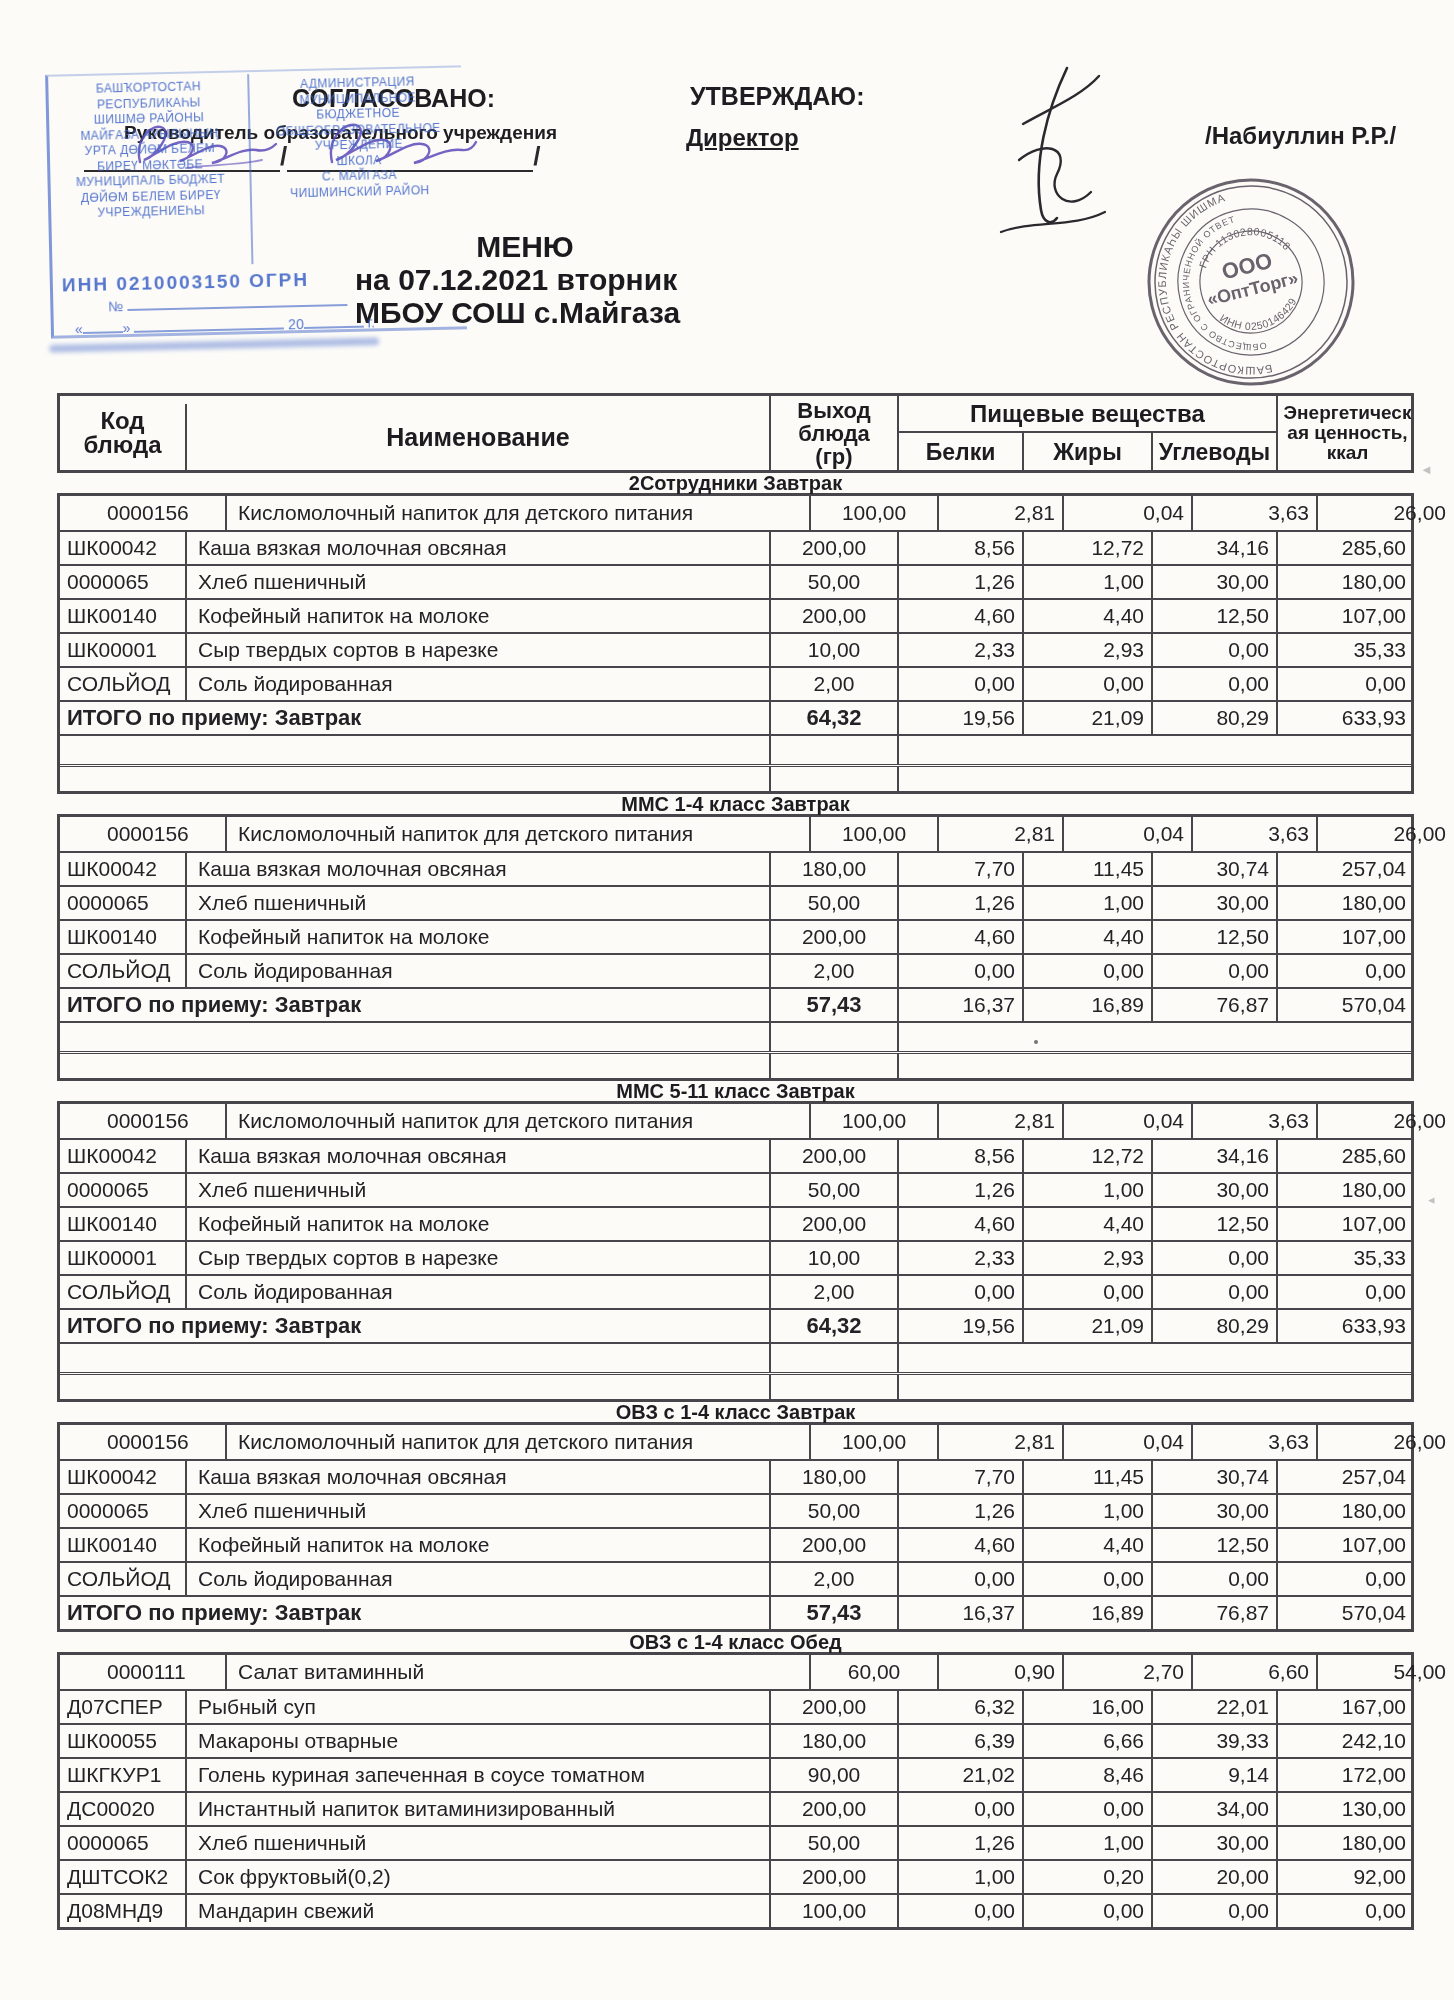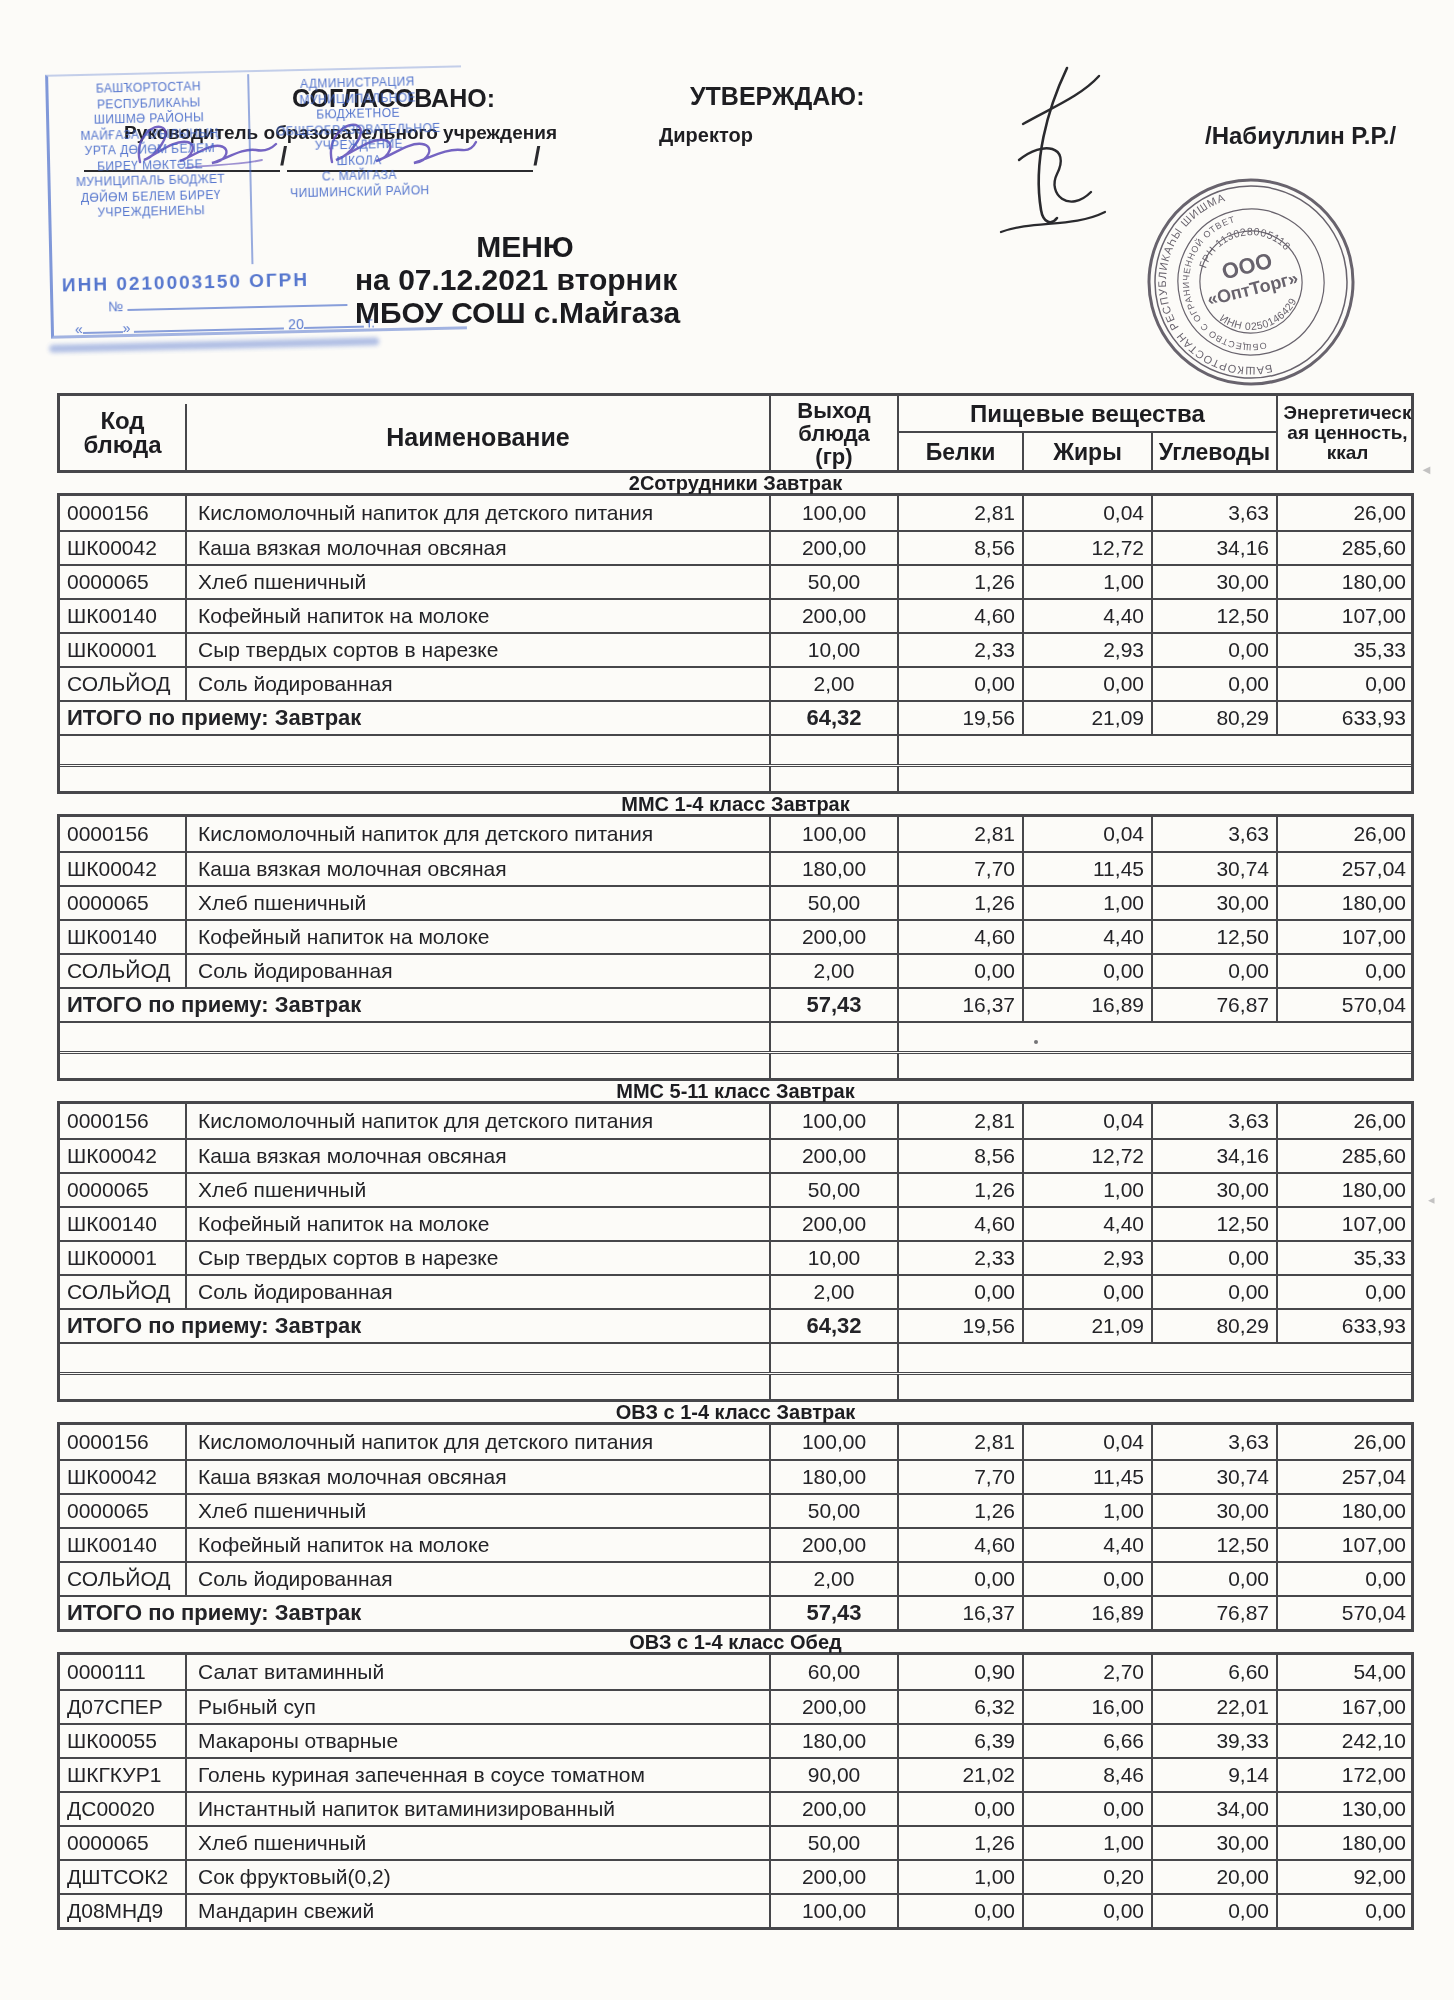--- a/index.html
+++ b/index.html
@@ -8,21 +8,21 @@
     background:#fcfbf8;
     font-family:"Liberation Sans",sans-serif;
     color:#232327;
   }
   .abs{position:absolute;}
   
   .hdr-bold{font-weight:bold;color:#1e1e22;}
   #agreed-label{left:292px;top:84px;font-size:25px;}
   #agreed-role{left:124px;top:122px;font-size:19px;}
   #approved-label{left:690px;top:82px;font-size:25px;}
-  #approved-role{left:659px;top:124px;font-size:20px;}
+  #approved-role{left:686px;top:124px;font-size:24px;text-decoration:underline;}
   #approver-name{left:1205px;top:122px;font-size:24px;}
   #sig-line{left:84px;top:132px;width:500px;height:46px;font-size:24px;color:#2a2a2e;}
   .uline{display:inline-block;border-bottom:2px solid #2b2b2e;height:38px;vertical-align:bottom;}
   .slash{font-weight:bold;font-size:26px;vertical-align:bottom;}
   
   #menu-title{left:355px;top:212px;width:340px;line-height:33px;color:#1b1b1f;margin-top:18px;}
   #menu-title .t1{text-align:center;font-weight:bold;font-size:30px;}
   #menu-title .t2,#menu-title .t3{text-align:left;font-weight:bold;font-size:30px;}
   
   #corner-stamp{
@@ -65,21 +65,21 @@
   .h-group{grid-area:1/4/2/7;border-left:2px solid var(--ln);border-bottom:2px solid var(--ln);}
   .h-energy{grid-area:1/7/3/8;border-left:2px solid var(--ln);font-size:19px !important;line-height:20px !important;padding:0 3px;}
   .h-protein{grid-area:2/4/3/5;border-left:2px solid var(--ln);font-size:23px !important;}
   .h-fat{grid-area:2/5/3/6;border-left:2px solid var(--ln);font-size:23px !important;}
   .h-carbs{grid-area:2/6/3/7;border-left:2px solid var(--ln);font-size:23px !important;}
   .h-code,.h-name{border-left:none;}
   .h-name{border-left:2px solid var(--ln) !important;}
   .section-title{height:20px;display:flex;align-items:center;justify-content:center;font-weight:bold;font-size:20px;color:#1d1d21;}
   .tbl{border:3px solid var(--ln);box-sizing:border-box;}
   .row{display:grid;grid-template-columns:var(--cols);height:34px;border-top:2px solid var(--ln);box-sizing:border-box;}
-  .row.first{border-top:none;}
+  .row.first{border-top:none;padding-left:40px;}
   .cell{display:flex;align-items:center;font-size:21px;box-sizing:border-box;overflow:hidden;}
   .bl{border-left:2px solid var(--ln);}
   .c-code{padding-left:7px;}
   .c-name{padding-left:11px;}
   .c-out{justify-content:center;}
   .c-num{justify-content:flex-end;padding-right:7px;}
   .c-en{padding-right:11px;}
   .c-total{grid-column:1/3;font-weight:bold;font-size:22px;padding-left:7px;display:flex;align-items:center;}
   .c-out-total{font-weight:bold;font-size:22px;}
   .row.spacer{height:30px;}

